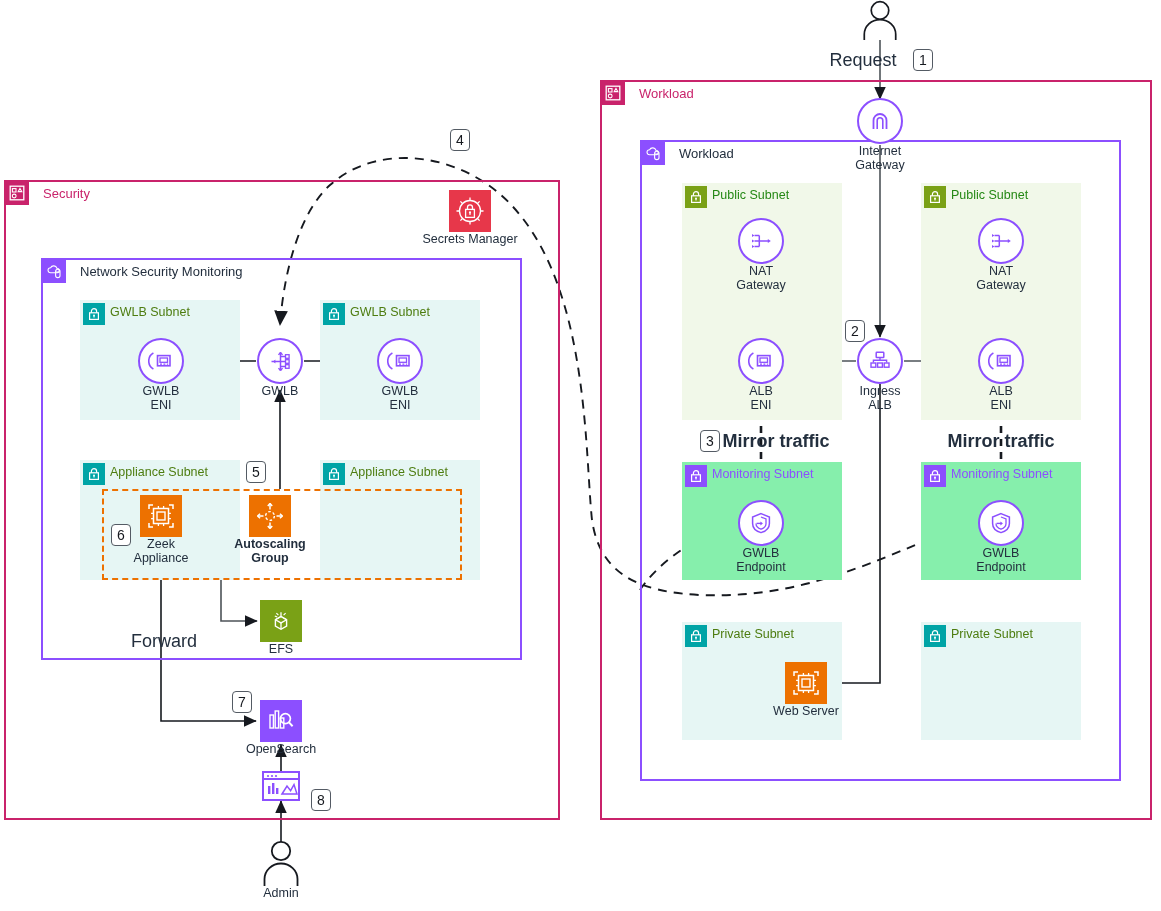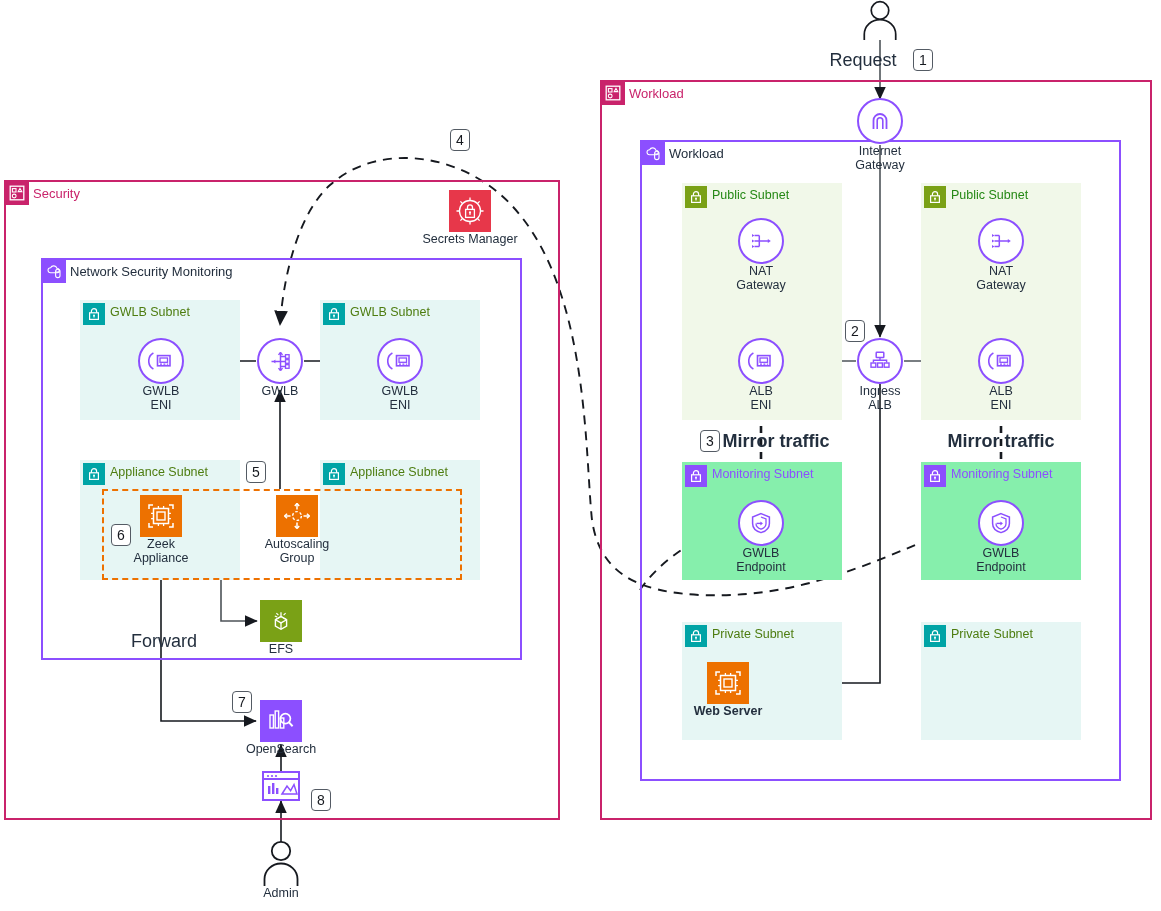--- a/index.html
+++ b/index.html
@@ -5,21 +5,21 @@
   html,body{margin:0;padding:0;background:#ffffff;}
   body{width:1161px;height:911px;position:relative;overflow:hidden;
        font-family:"Liberation Sans","DejaVu Sans",sans-serif;}
   #stage{position:absolute;left:0;top:0;width:1161px;height:911px;}
 
   
   .grp{position:absolute;box-sizing:border-box;}
   .grp-account{border:2px solid #C9236B;background:transparent;}
   .grp-vpc{border:2px solid #8C4FFF;background:transparent;}
 
-  .grp-label{position:absolute;display:flex;align-items:center;gap:2px;
+  .grp-label{position:absolute;display:flex;align-items:center;gap:12px;
              white-space:nowrap;font-size:13px;line-height:1;}
   .grp-label .gi{width:24px;height:24px;display:flex;align-items:center;justify-content:center;}
   .label-account{left:-1px;top:-1px;}
   .label-account .gi{background:#C9236B;}
   .label-account .gt{color:#C9236B;padding-left:2px;}
   .label-vpc{left:-1px;top:-1px;}
   .label-vpc .gi{background:#8C4FFF;}
   .label-vpc .gt{color:#232F3E;padding-left:2px;}
 
   
@@ -244,21 +244,21 @@
         <path d="M8.4 11.4 l-2.4 2.1 l2.4 2.1 z" fill="#8C4FFF"></path>
         <path d="M13.5 8.5 h5 M13.5 13.5 h5 M13.5 18.5 h5" stroke="#8C4FFF" stroke-width="1.3"></path>
         <rect x="18.5" y="6.7" width="3.6" height="3.6" fill="none" stroke="#8C4FFF" stroke-width="1.3"></rect>
         <rect x="18.5" y="11.7" width="3.6" height="3.6" fill="none" stroke="#8C4FFF" stroke-width="1.3"></rect>
         <rect x="18.5" y="16.7" width="3.6" height="3.6" fill="none" stroke="#8C4FFF" stroke-width="1.3"></rect>
       </svg>
     </div>
     <div class="nlabel">GWLB</div>
   </div>
 
-  <div class="node" style="left:297px;top:495px;">
+  <div class="node" style="left:270px;top:495px;font-weight:bold;">
     <div class="ico ico-sq bg-orange">
       <svg width="32" height="32" viewBox="0 0 32 32">
         <circle cx="16" cy="16" r="4.4" fill="none" stroke="#fff" stroke-width="1.4" stroke-dasharray="2.6,2"></circle>
         <path d="M16 3.5 v6 M16 28.5 v-6 M3.5 16 h6 M28.5 16 h-6" stroke="#fff" stroke-width="1.5"></path>
         <path d="M16 3.5 l-2.2 2.6 M16 3.5 l2.2 2.6" fill="none" stroke="#fff" stroke-width="1.5"></path>
         <path d="M16 28.5 l-2.2 -2.6 M16 28.5 l2.2 -2.6" fill="none" stroke="#fff" stroke-width="1.5"></path>
         <path d="M3.5 16 l2.6 -2.2 M3.5 16 l2.6 2.2" fill="none" stroke="#fff" stroke-width="1.5"></path>
         <path d="M28.5 16 l-2.6 -2.2 M28.5 16 l-2.6 2.2" fill="none" stroke="#fff" stroke-width="1.5"></path>
       </svg>
     </div>
@@ -537,21 +537,21 @@
         <path d="M13 3.6 l8.4 3.4 v6.4 c0 5 -3.8 7.8 -8.4 9.2 c-4.6 -1.4 -8.4 -4.2 -8.4 -9.2 V7 z" fill="none" stroke="#8C4FFF" stroke-width="1.5"></path>
         <path d="M13 7 l5 2 v4.4 c0 3 -2.2 4.8 -5 5.8 c-2.8 -1 -5 -2.8 -5 -5.8" fill="none" stroke="#8C4FFF" stroke-width="1.3"></path>
         <path d="M8.6 13.4 h5.6" stroke="#8C4FFF" stroke-width="1.4"></path>
         <path d="M12.4 11.4 l2.4 2 l-2.4 2 z" fill="#8C4FFF"></path>
       </svg>
     </div>
     <div class="nlabel">GWLB
 Endpoint</div>
   </div>
 
-  <div class="node" style="left:728px;top:662px;font-weight:bold;">
+  <div class="node" style="left:806px;top:662px;">
     <div class="ico ico-sq bg-orange">
       <svg width="32" height="32" viewBox="0 0 32 32">
         <path d="M24 5 h4 v4 M28 23 v4 h-4 M8 27 H4 v-4 M4 9 V5 h4" fill="none" stroke="#fff" stroke-width="1.5"></path>
         <rect x="8.5" y="8.5" width="15" height="15" fill="none" stroke="#fff" stroke-width="1.5"></rect>
         <rect x="12" y="12" width="8" height="8" fill="none" stroke="#fff" stroke-width="1.4"></rect>
         <path d="M13.4 8.5 v-2.4 M18.6 8.5 v-2.4 M13.4 23.5 v2.4 M18.6 23.5 v2.4
                  M8.5 13.4 h-2.4 M8.5 18.6 h-2.4 M23.5 13.4 h2.4 M23.5 18.6 h2.4" stroke="#fff" stroke-width="1.3"></path>
       </svg>
     </div>
     <div class="nlabel">Web Server</div>

